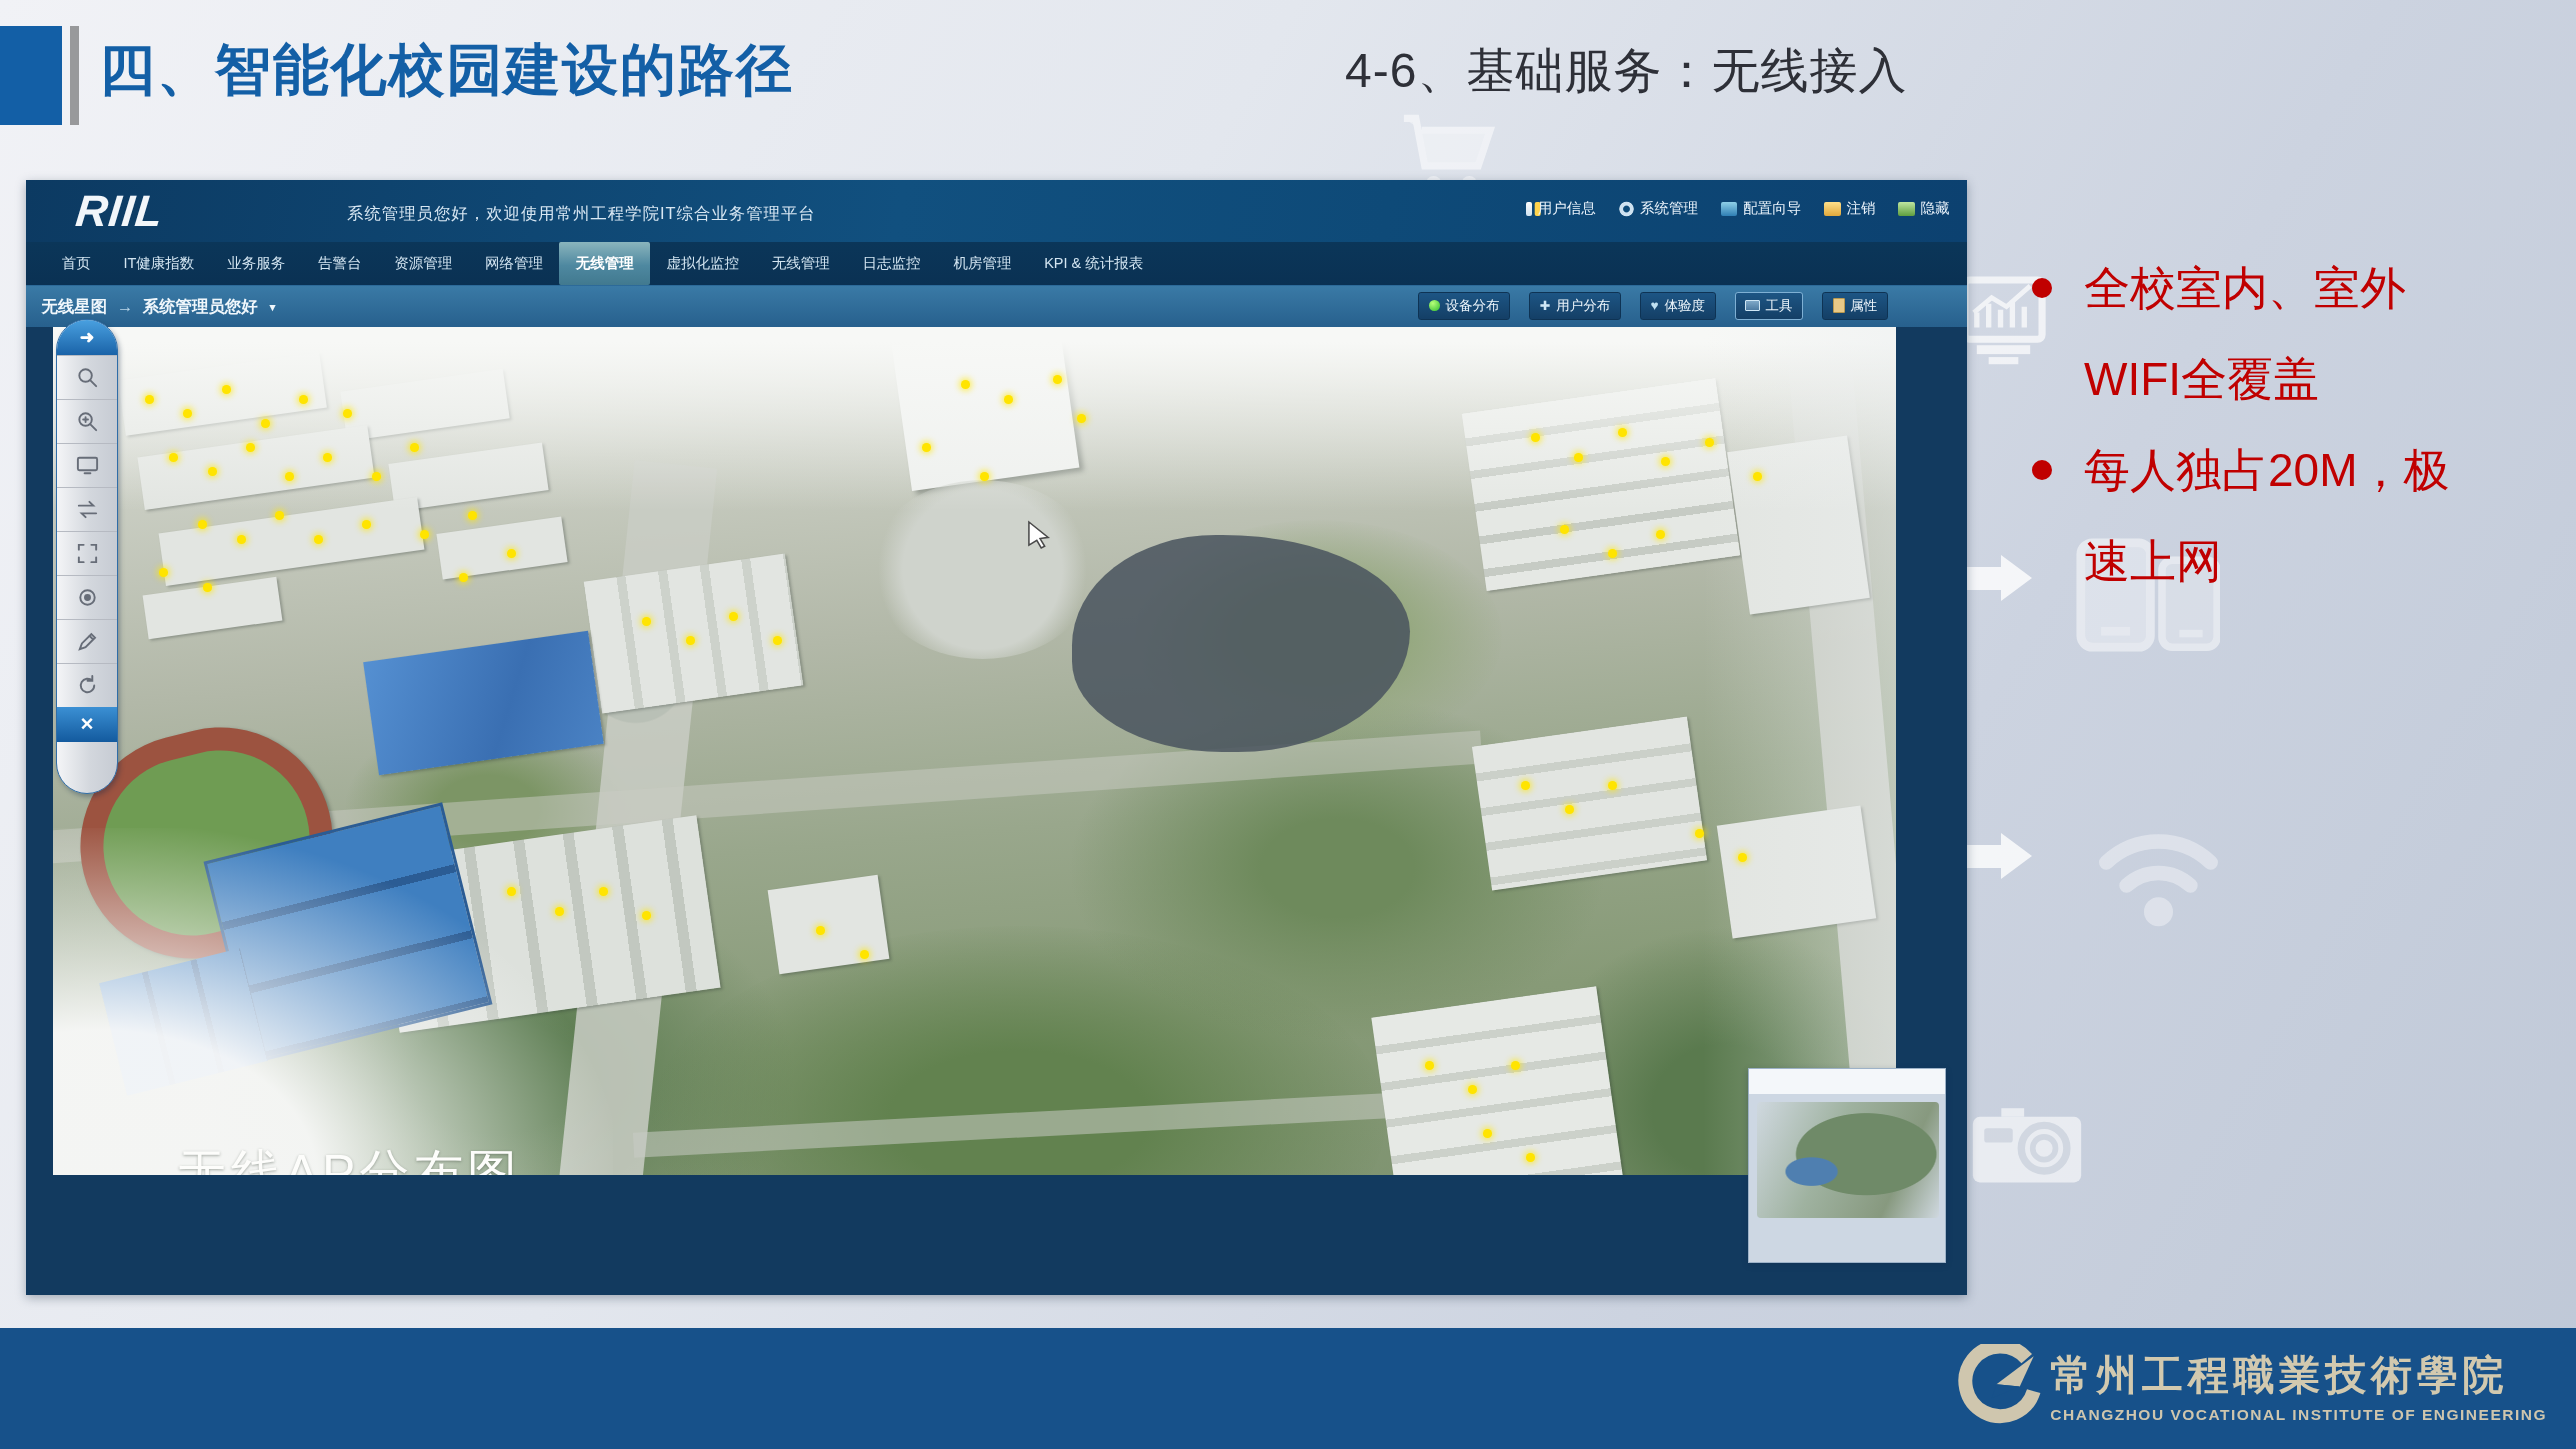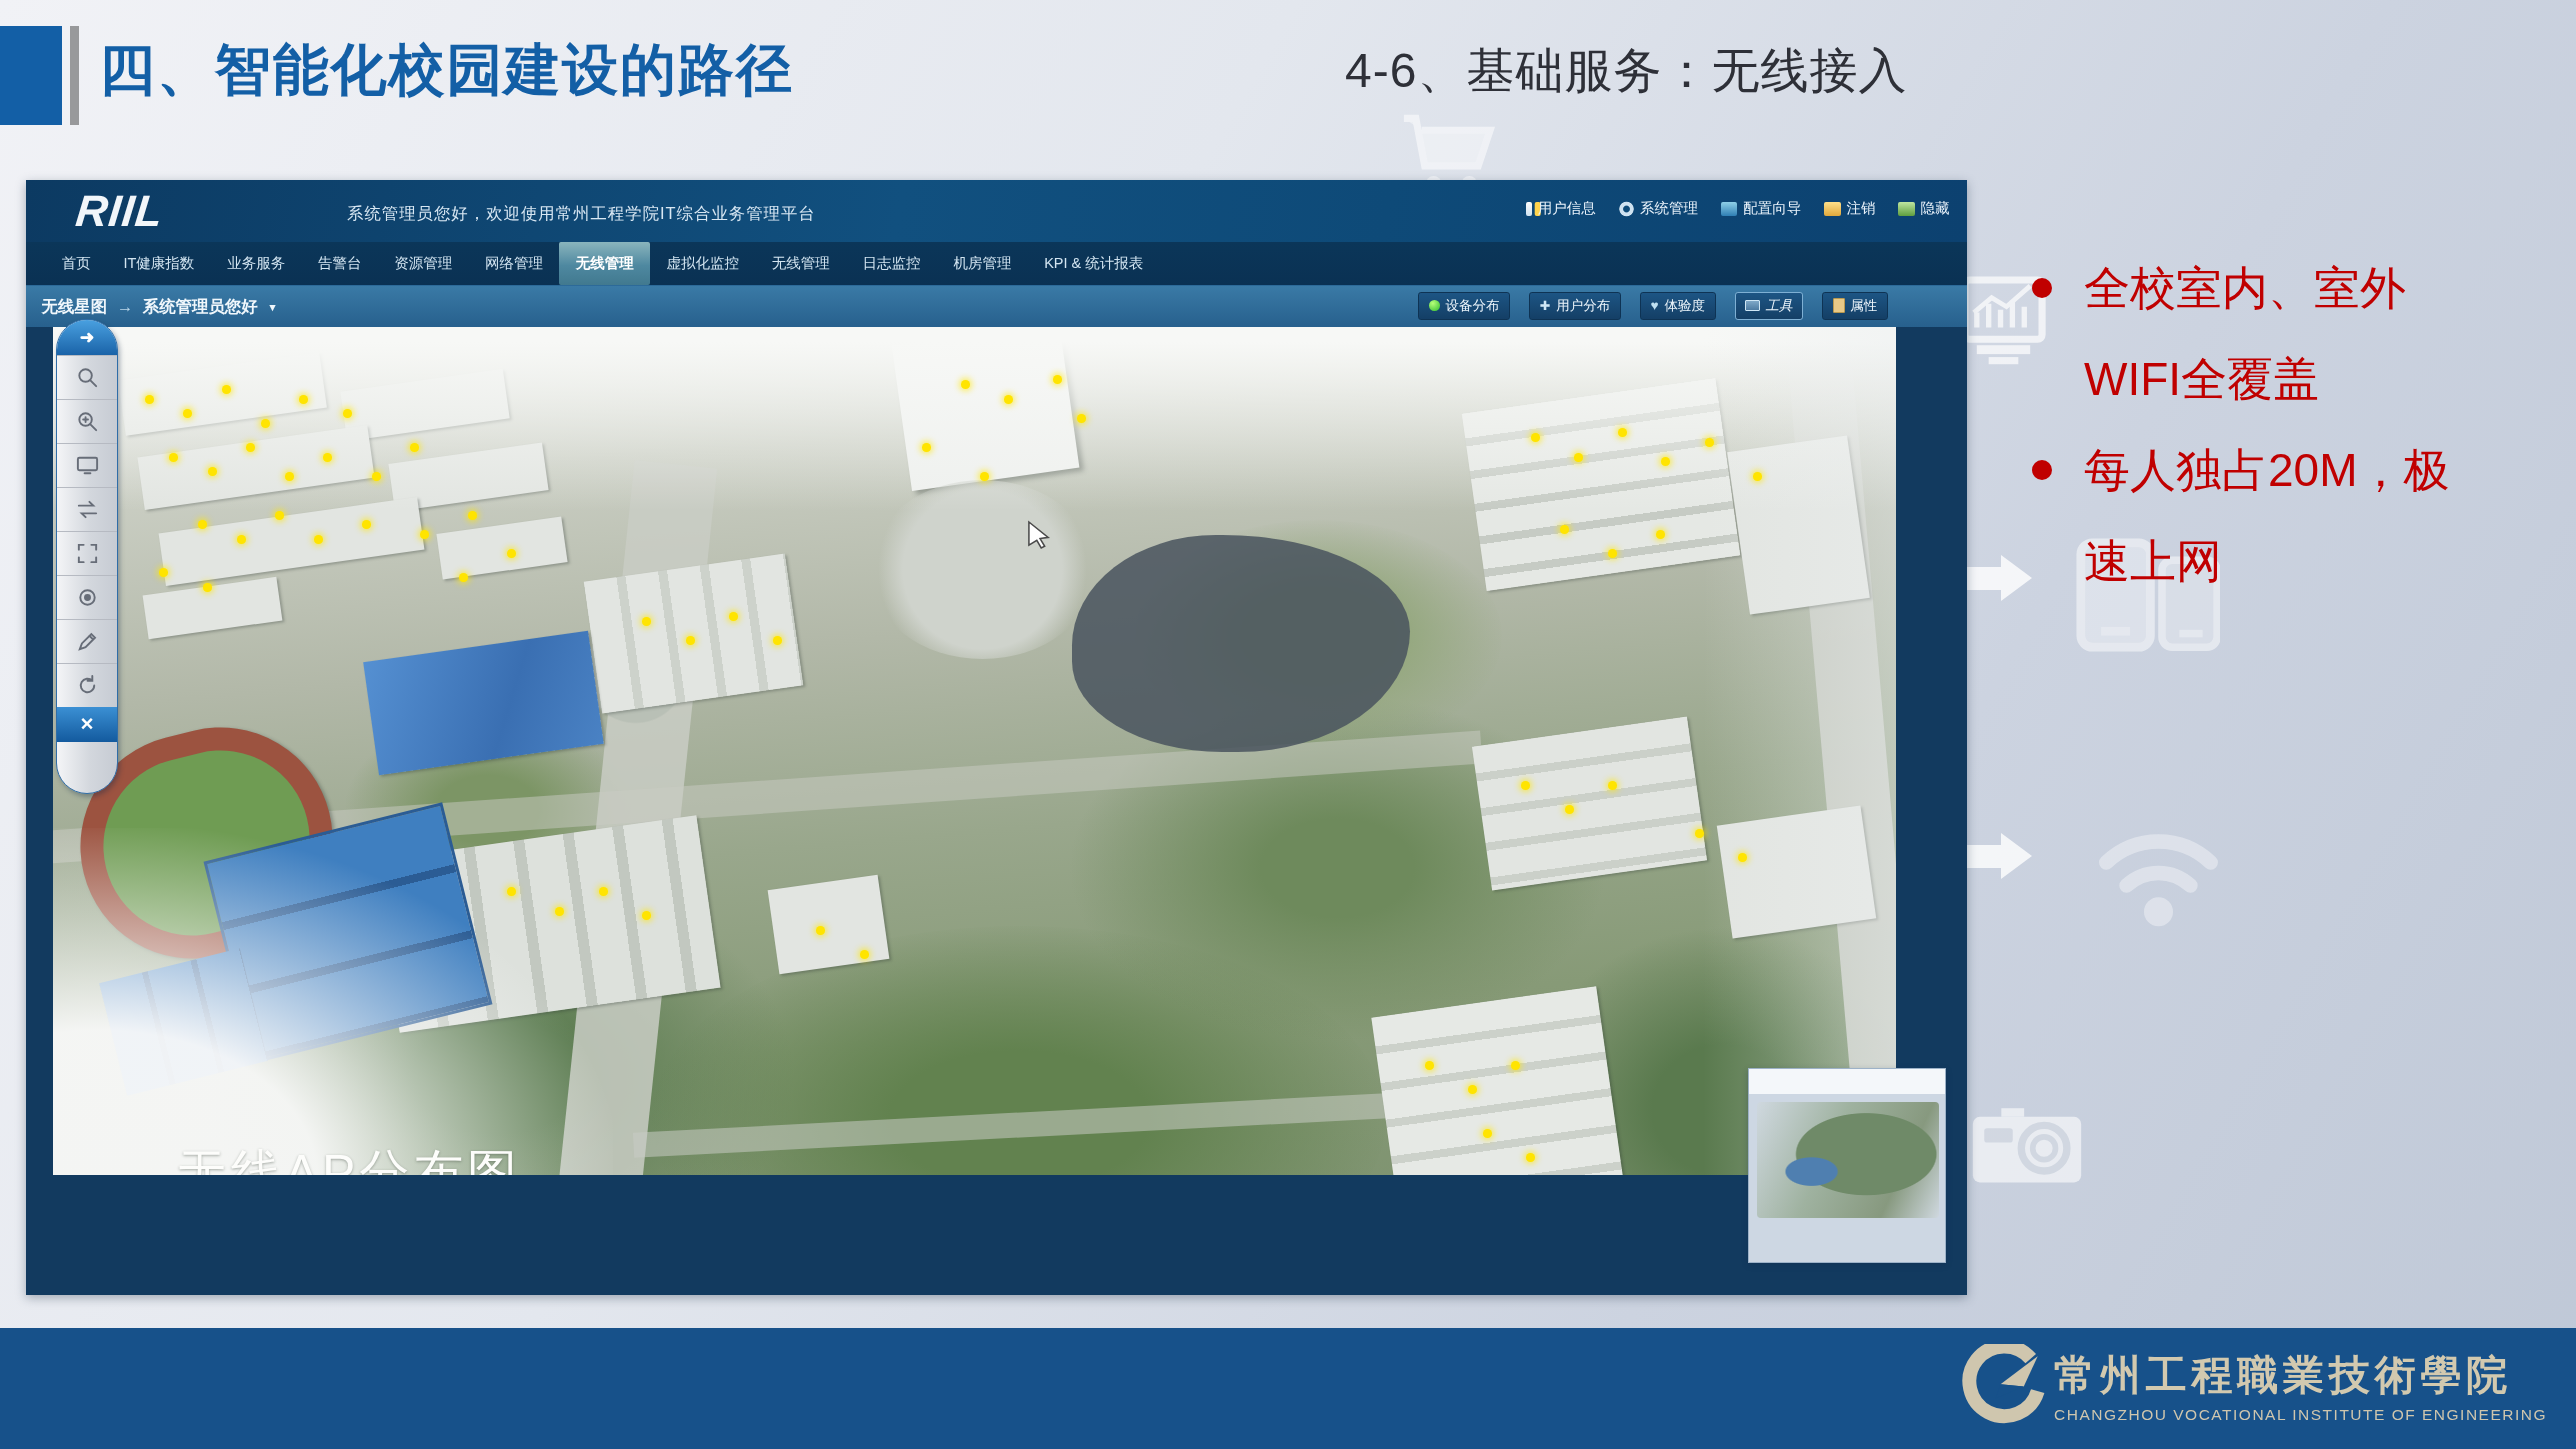--- a/index.html
+++ b/index.html
@@ -32,21 +32,21 @@
   .ic-out{background:linear-gradient(#ffe08a,#e0a83c);}
   .ic-hide{background:linear-gradient(#bfe6a0,#5f9e3f);}
   .win-nav{position:absolute;left:0;top:62px;width:100%;height:44px;background:linear-gradient(#0b3659,#0a3153);display:flex;align-items:stretch;padding-left:19.3px;border-bottom:1.9px solid #2c6a99;}
   .nav-item{display:flex;align-items:center;padding:0 16.4px;font-size:14.5px;color:#d3e5f1;cursor:pointer;white-space:nowrap;}
   .nav-item.active{background:linear-gradient(#8ab5bd,#4e88a0 55%,#41798f);color:#fff;font-weight:700;border-radius:1.9px;}
   .win-crumb{position:absolute;left:0;top:106px;width:100%;height:41px;background:linear-gradient(#3a7aa6,#27608d);}
   .crumb{position:absolute;left:15.5px;top:9.7px;font-size:16.4px;font-weight:700;color:#f0f7fc;display:flex;gap:9.7px;align-items:center;}
   .crumb .sep{font-weight:400;color:#bcd8ea;}
   .view-bar{position:absolute;right:79px;top:5.8px;display:flex;gap:19px;}
   .vb{display:flex;gap:5.8px;align-items:center;background:linear-gradient(#1d5584,#143f66);border:1px solid #0e3354;border-radius:2.9px;padding:3.9px 9.7px;font-size:13.5px;color:#eef6fc;cursor:pointer;white-space:nowrap;}
-  .vb.boxed{border:1px solid #7fb0d4;font-style:italic;}
+  .vb.boxed{border:1px solid #7fb0d4;}
   .dot-green{width:10.6px;height:10.6px;border-radius:50%;background:radial-gradient(circle at 35% 30%,#b7ff7a,#2fbb2f);}
   .vb-glyph{font-size:12.6px;color:#cfe6f5;}
   .heart{color:#bfe0f2;}
   .doc-ic{width:11.6px;height:14.5px;background:#e8c987;border:1px solid #b9984f;border-radius:1px;}
   .tool-ic{width:14.5px;height:10.6px;border:1px solid #cfe6f5;border-radius:1px;background:linear-gradient(#7fa8c8,#4d7ba2);}
   
   #map{position:absolute;left:27px;top:147px;width:1843px;height:848px;overflow:hidden;
     background:linear-gradient(175deg,#e9ebe7 0%,#c9cdc2 18%,#b2b8a8 38%,#99a78c 58%,#879a77 78%,#7e9370 100%);}
   .g{position:absolute;border-radius:50%;}
   .road{position:absolute;background:#c9ccc4;}
@@ -73,21 +73,21 @@
                radial-gradient(ellipse at 60% 45%,#6f8a68 0 45%,transparent 46%),
                linear-gradient(115deg,#cfd8df 0%,#9fb2a0 40%,#87997f 75%,#cfd8df 100%);}
   
   .bullets{position:absolute;left:2028px;top:243px;width:462px;z-index:5;list-style:none;margin:0;padding:0;}
   .bullets li{position:relative;padding-left:56px;font-size:46px;line-height:91px;color:var(--accent-red,#c00000);font-weight:400;}
   .bullets li::before{content:"";position:absolute;left:3.9px;top:35px;width:20px;height:20px;border-radius:50%;background:var(--accent-red,#c00000);}
   
   .footer{position:absolute;left:0;top:1328px;width:2576px;height:122px;background:var(--footer-blue,#17518a);}
   .school{position:absolute;right:29px;top:15.5px;display:flex;gap:7px;align-items:center;}
   .school-cn{font-family:"DejaVu Serif",serif;font-size:41px;font-weight:700;color:#d2c9af;letter-spacing:4.8px;}
-  .school-en{font-size:15.5px;font-weight:400;color:#cfc6ae;letter-spacing:1.5px;margin-top:3.9px;}
+  .school-en{font-size:15.5px;font-weight:700;color:#cfc6ae;letter-spacing:1.5px;margin-top:3.9px;}
 </style>
 </head>
 <body>
 
 <div id="slide">
 
   <div class="deco-square"></div>
   <div class="deco-bar"></div>
   <div class="slide-title">四、智能化校园建设的路径</div>
   <div class="slide-subtitle">4-6、基础服务：无线接入</div>

